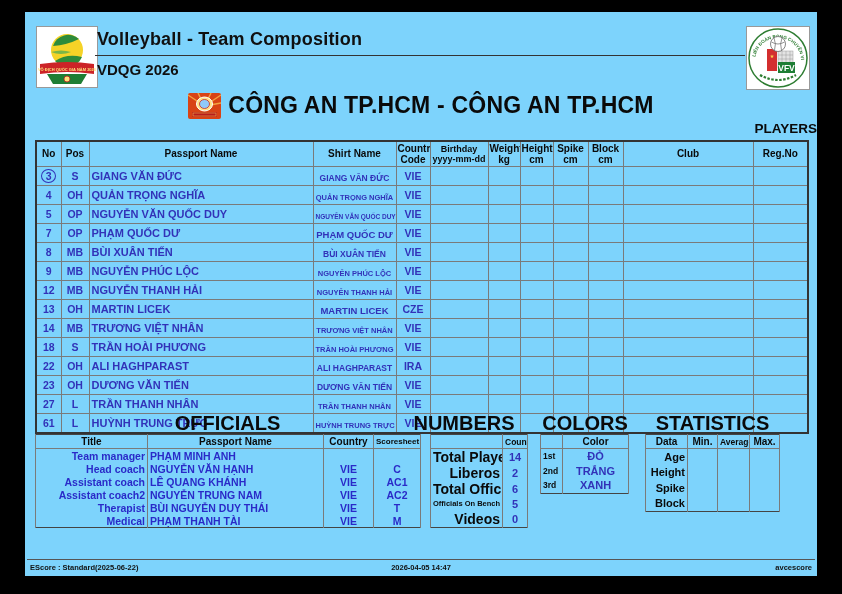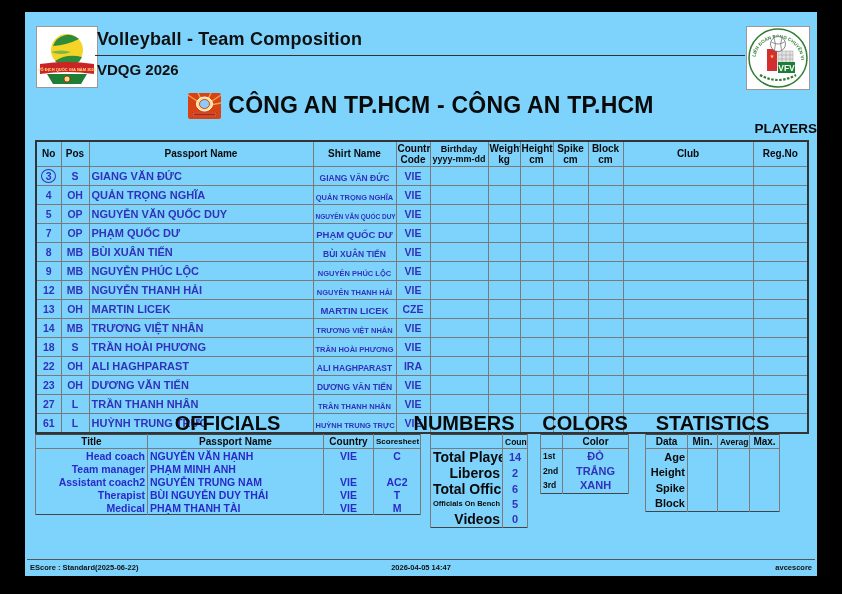--- a/index.html
+++ b/index.html
@@ -399,33 +399,39 @@
     <thead>
       <tr>
         <th>Title</th>
         <th>Passport Name</th>
         <th>Country</th>
         <th class="th-sheet">Scoresheet</th>
       </tr>
     </thead>
     <tbody>
   <tr>
+    <td class="o-title">Team manager</td>
+    <td class="o-name">PHẠM MINH ANH</td>
+    <td class="o-country"></td>
+    <td class="o-sheet"></td>
+  </tr>
+
+  <tr>
     <td class="o-title">Head coach</td>
     <td class="o-name">NGUYỄN VĂN HẠNH</td>
     <td class="o-country">VIE</td>
     <td class="o-sheet">C</td>
   </tr>
 
   <tr>
-    <td class="o-title">Team manager</td>
-    <td class="o-name">PHẠM MINH ANH</td>
-    <td class="o-country"></td>
-    <td class="o-sheet"></td>
-  </tr>
-
+    <td class="o-title">Assistant coach</td>
+    <td class="o-name">LÊ QUANG KHÁNH</td>
+    <td class="o-country">VIE</td>
+    <td class="o-sheet">AC1</td>
+  </tr>
 
   <tr>
     <td class="o-title">Assistant coach2</td>
     <td class="o-name">NGUYỄN TRUNG NAM</td>
     <td class="o-country">VIE</td>
     <td class="o-sheet">AC2</td>
   </tr>
 
   <tr>
     <td class="o-title">Therapist</td>

